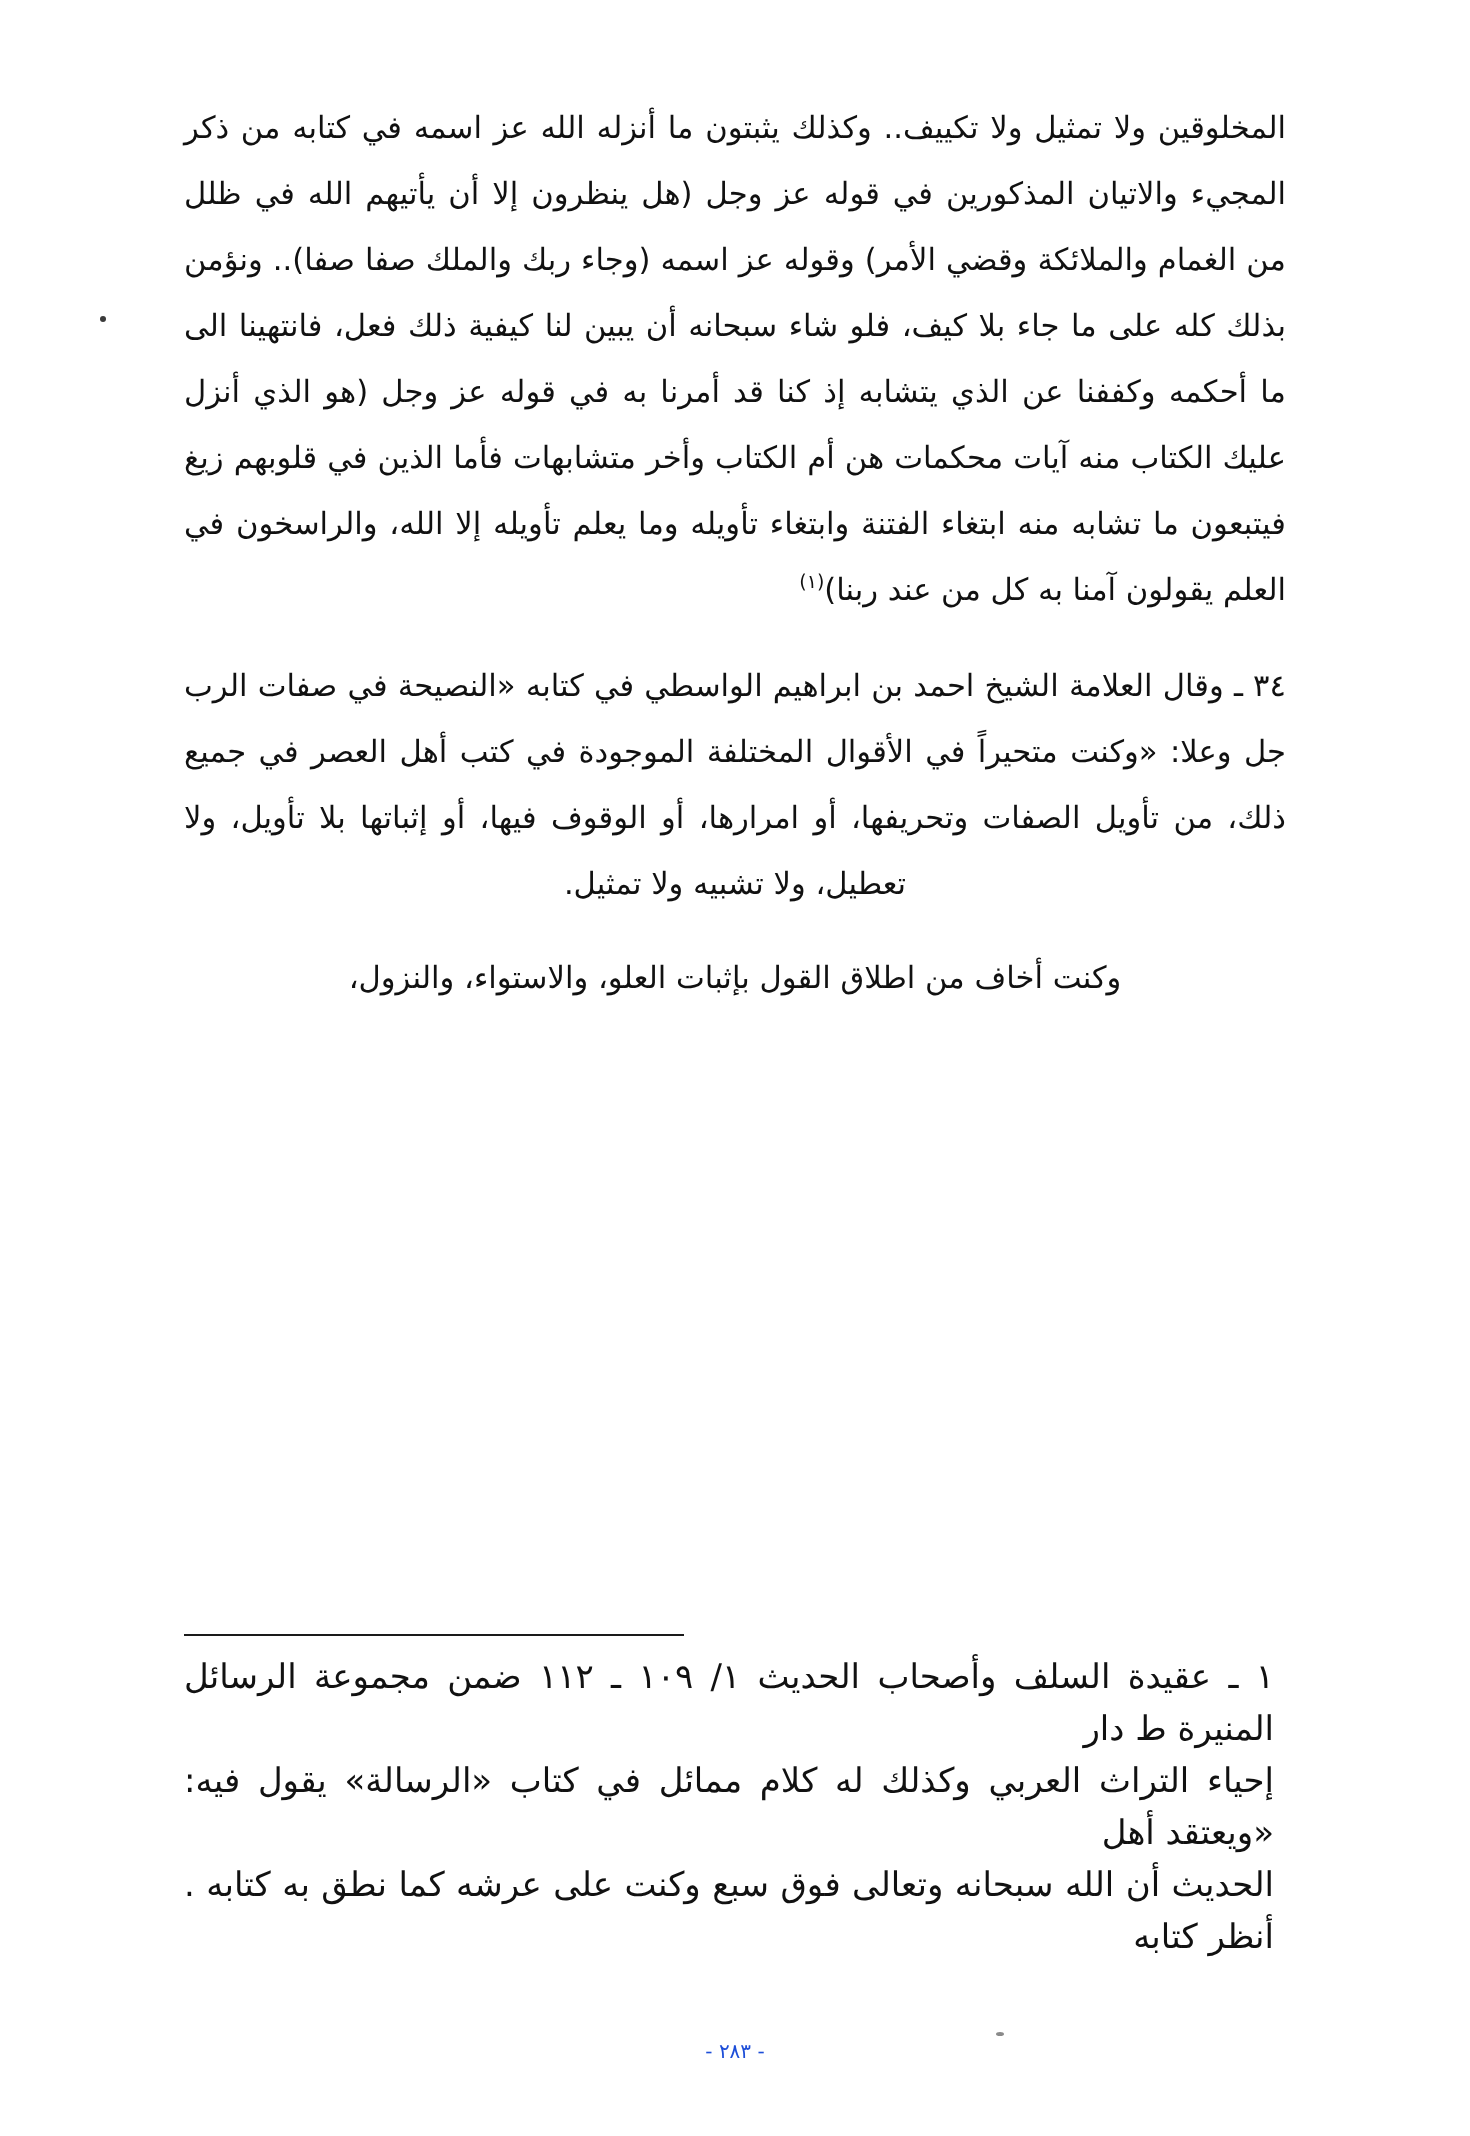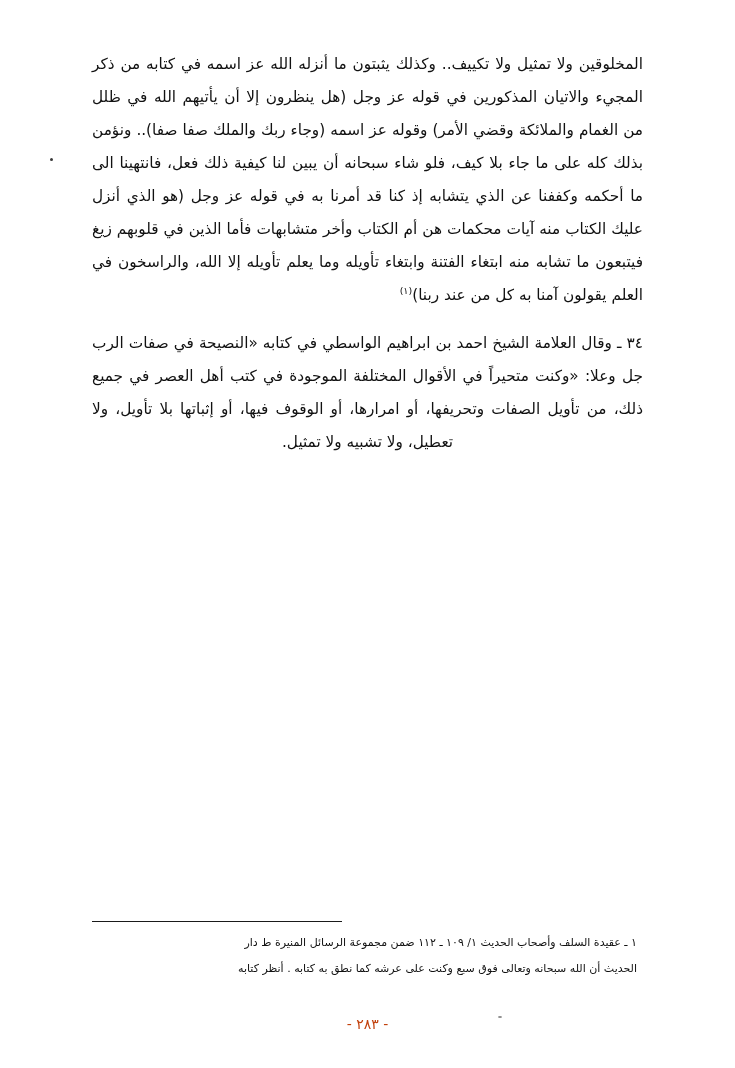--- a/index.html
+++ b/index.html
@@ -66,36 +66,36 @@
   }
   .footnote-wrap {
     position: absolute;
     left: 92px;
     right: 92px;
     bottom: 86px;
   }
   .footnote {
     direction: rtl;
     text-align: justify;
-    font-size: 11px;
+    font-size: 17px;
     line-height: 26px;
     padding-right: 6px;
   }
   .footnote .fn-line {
     display: block;
   }
   .page-number {
     position: absolute;
     bottom: 36px;
     left: 0;
     right: 0;
     text-align: center;
-    font-size: 14px;
+    font-size: 10px;
     letter-spacing: 1px;
-    color: #c2410c;
+    color: #1d4ed8;
   }
   .margin-mark {
     position: absolute;
     top: 158px;
     left: 50px;
     width: 3px;
     height: 3px;
     background: #3a3a3a;
     border-radius: 50%;
   }
@@ -113,27 +113,29 @@
 
   <div class="margin-mark"></div>
 
   <div class="body-text">
 
     <p class="para first blk"><span>المخلوقين ولا تمثيل ولا تكييف.. وكذلك يثبتون ما أنزله الله عز اسمه في كتابه من ذكر المجيء والاتيان المذكورين في قوله عز وجل (هل ينظرون إلا أن يأتيهم الله في ظلل من الغمام والملائكة وقضي الأمر) وقوله عز اسمه (وجاء ربك والملك صفا صفا).. ونؤمن بذلك كله على ما جاء بلا كيف، فلو شاء سبحانه أن يبين لنا كيفية ذلك فعل، فانتهينا الى ما أحكمه وكففنا عن الذي يتشابه إذ كنا قد أمرنا به في قوله عز وجل (هو الذي أنزل عليك الكتاب منه آيات محكمات هن أم الكتاب وأخر متشابهات فأما الذين في قلوبهم زيغ فيتبعون ما تشابه منه ابتغاء الفتنة وابتغاء تأويله وما يعلم تأويله إلا الله، والراسخون في العلم يقولون آمنا به كل من عند ربنا)</span><sup class="fn">(١)</sup></p>
 
     <p class="numbered blk"><span>٣٤ ـ</span> <span>وقال العلامة الشيخ احمد بن ابراهيم الواسطي في كتابه «النصيحة في صفات الرب جل وعلا: «وكنت متحيراً في الأقوال المختلفة الموجودة في كتب أهل العصر في جميع ذلك، من تأويل الصفات وتحريفها، أو امرارها، أو الوقوف فيها، أو إثباتها بلا تأويل، ولا تعطيل، ولا تشبيه ولا تمثيل.</span></p>
 
 
+    <p class="para-indent"><span>وكنت أخاف من اطلاق القول بإثبات العلو، والاستواء، والنزول،</span></p>
 
   </div>
 
   <div class="footnote-wrap">
     <div class="rule"></div>
     <div class="footnote">
       <span class="fn-line">١ ـ عقيدة السلف وأصحاب الحديث ١/ ١٠٩ ـ ١١٢ ضمن مجموعة الرسائل المنيرة ط دار</span>
+      <span class="fn-line">إحياء التراث العربي وكذلك له كلام ممائل في كتاب «الرسالة» يقول فيه: «ويعتقد أهل</span>
       <span class="fn-line">الحديث أن الله سبحانه وتعالى فوق سبع وكنت على عرشه كما نطق به كتابه . أنظر كتابه</span>
     </div>
   </div>
 
   <div class="page-number">- ٢٨٣ -</div>
 
   <div class="speck s1"></div>
 
 </div>
 

